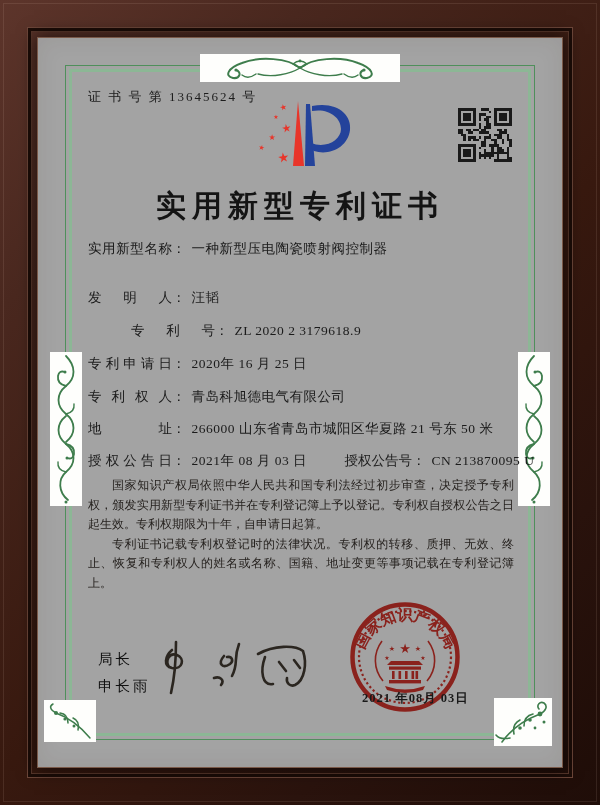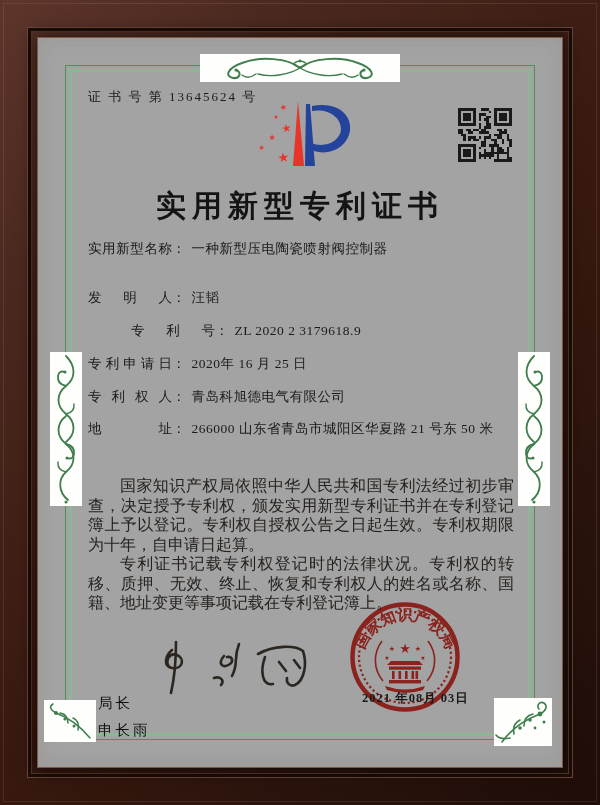--- a/index.html
+++ b/index.html
@@ -19,24 +19,24 @@
   .abs{position:absolute;}
   
   .certno{position:absolute;left:50px;top:50px;font-size:13px;letter-spacing:2px;color:#1c1c1c;}
   .title{position:absolute;left:0;right:0;top:148px;text-align:center;font-size:30px;
     font-weight:bold;letter-spacing:6px;color:#141414;}
   .frow{position:absolute;left:50px;font-size:13.5px;color:#1b1b1b;white-space:nowrap;}
   .flabel{display:inline-block;width:84px;text-align:justify;text-align-last:justify;vertical-align:bottom;}
   .fcolon{display:inline-block;margin-right:6px;}
   .fvalue{letter-spacing:.5px;}
   .grant2{margin-left:34px;}
-  .paras{position:absolute;left:50px;width:426px;top:438px;font-size:16px;line-height:19.5px;
+  .paras{position:absolute;left:50px;width:426px;top:438px;font-size:12px;line-height:19.5px;
     color:#26221f;text-align:justify;}
   .paras p{margin:0;text-indent:2em;}
-  .signblock{position:absolute;left:60px;top:608px;font-size:14.5px;letter-spacing:3px;color:#111;line-height:27px;margin-top:44px;}
+  .signblock{position:absolute;left:60px;top:608px;font-size:14.5px;letter-spacing:3px;color:#111;line-height:27px;}
   .sealdate{position:absolute;left:324px;top:652px;font-size:12.5px;font-weight:bold;
     letter-spacing:1px;color:#191919;z-index:6;text-align:right;}
   .sealwrap{mix-blend-mode:multiply;opacity:.94;z-index:5;}
   svg{display:block;}
 </style>
 </head>
 <body>
 
 <div class="frame"></div>
 
@@ -382,20 +382,24 @@
   </div>
   <div class="frow" style="top:317px;">
     <span class="flabel">专利申请日</span><span class="fcolon">：</span><span class="fvalue">2020年 16 月 25 日</span>
   </div>
   <div class="frow" style="top:350px;">
     <span class="flabel">专利权人</span><span class="fcolon">：</span><span class="fvalue">青岛科旭德电气有限公司</span>
   </div>
   <div class="frow" style="top:382px;">
     <span class="flabel">地址</span><span class="fcolon">：</span><span class="fvalue">266000 山东省青岛市城阳区华夏路 21 号东 50 米</span>
   </div>
+  <div class="frow" style="top:414px;">
+    <span class="flabel">授权公告日</span><span class="fcolon">：</span><span class="fvalue">2021年 08 月 03 日</span>
+    <span class="grant2">授权公告号</span><span class="fcolon">：</span><span class="fvalue">CN 213870095 U</span>
+  </div>
 
   <div class="paras">
     <p>国家知识产权局依照中华人民共和国专利法经过初步审查，决定授予专利权，颁发实用新型专利证书并在专利登记簿上予以登记。专利权自授权公告之日起生效。专利权期限为十年，自申请日起算。</p>
     <p>专利证书记载专利权登记时的法律状况。专利权的转移、质押、无效、终止、恢复和专利权人的姓名或名称、国籍、地址变更等事项记载在专利登记簿上。</p>
   </div>
 
   <div class="signblock">
     <div>局长</div>
     <div>申长雨</div>
   </div>

